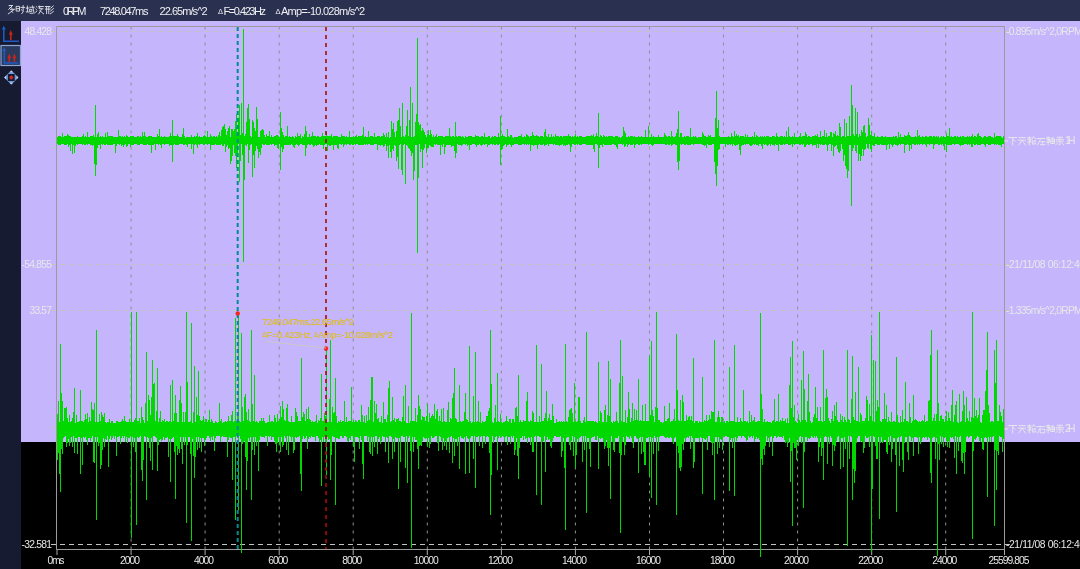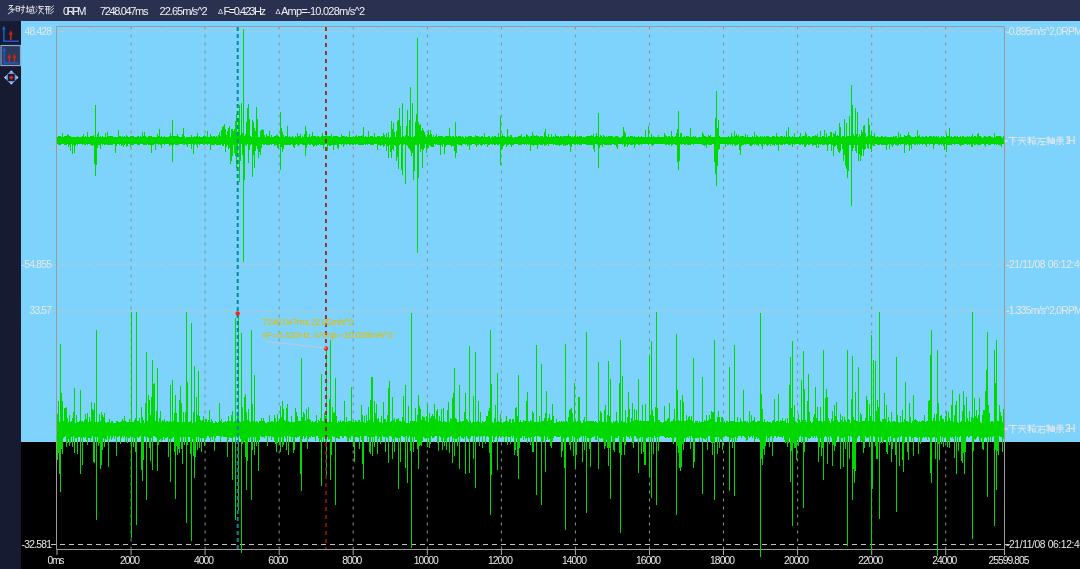--- a/index.html
+++ b/index.html
@@ -1,14 +1,14 @@
 <!DOCTYPE html>
 <html><head><meta charset="utf-8"><style>
 html,body{margin:0;padding:0;background:#000;width:1080px;height:569px;overflow:hidden}
-#root{position:relative;width:1080px;height:442px;background:#7dd3fc;font-family:"Liberation Sans",sans-serif}
+#root{position:relative;width:1080px;height:442px;background:#c4b5fd;font-family:"Liberation Sans",sans-serif}
 #topbar{position:absolute;left:0;top:0;width:1080px;height:21px;background:#293050}
 #sidebar{position:absolute;left:0;top:21px;width:21px;height:548px;background:#161b31}
 svg text{font-family:"Liberation Sans",sans-serif}
 </style></head><body>
 <div id="root">
 <div id="topbar"></div>
 <div id="sidebar"></div>
 <svg width="1080" height="569" style="position:absolute;left:0;top:0">
 <g fill="#f0f0f2" font-size="11" lengthAdjust="spacingAndGlyphs">
 <text x="63" y="15" textLength="23.5">0RPM</text>

